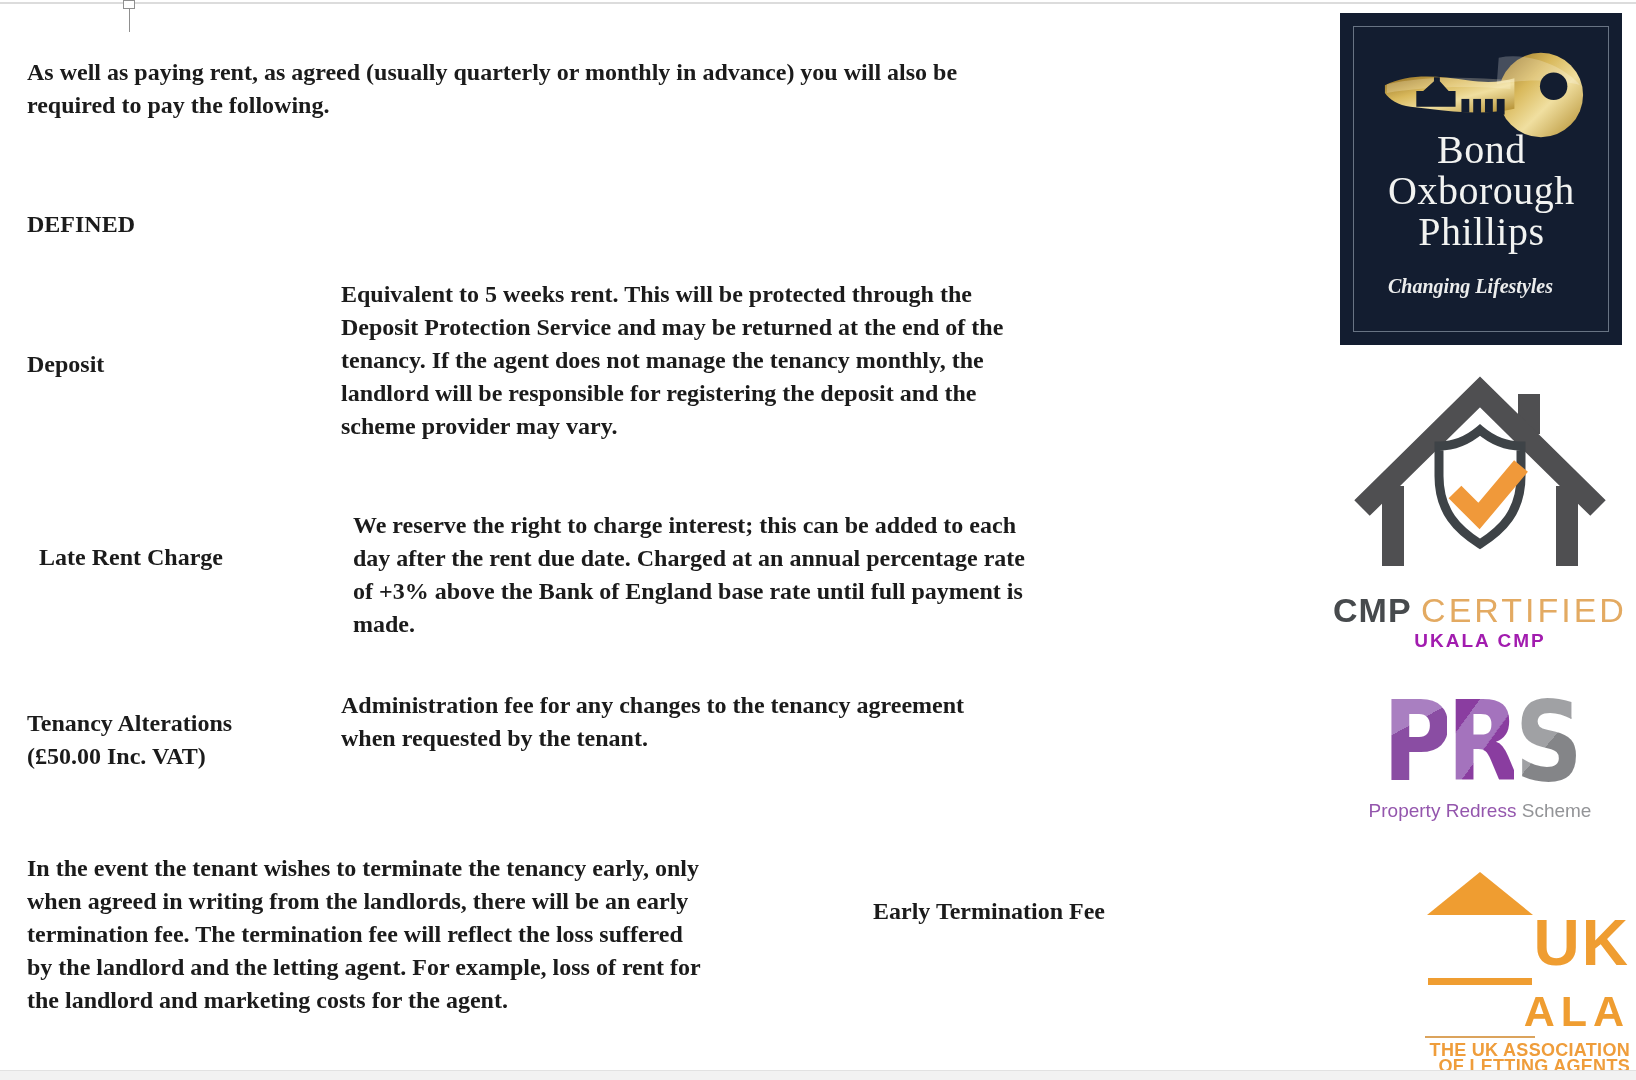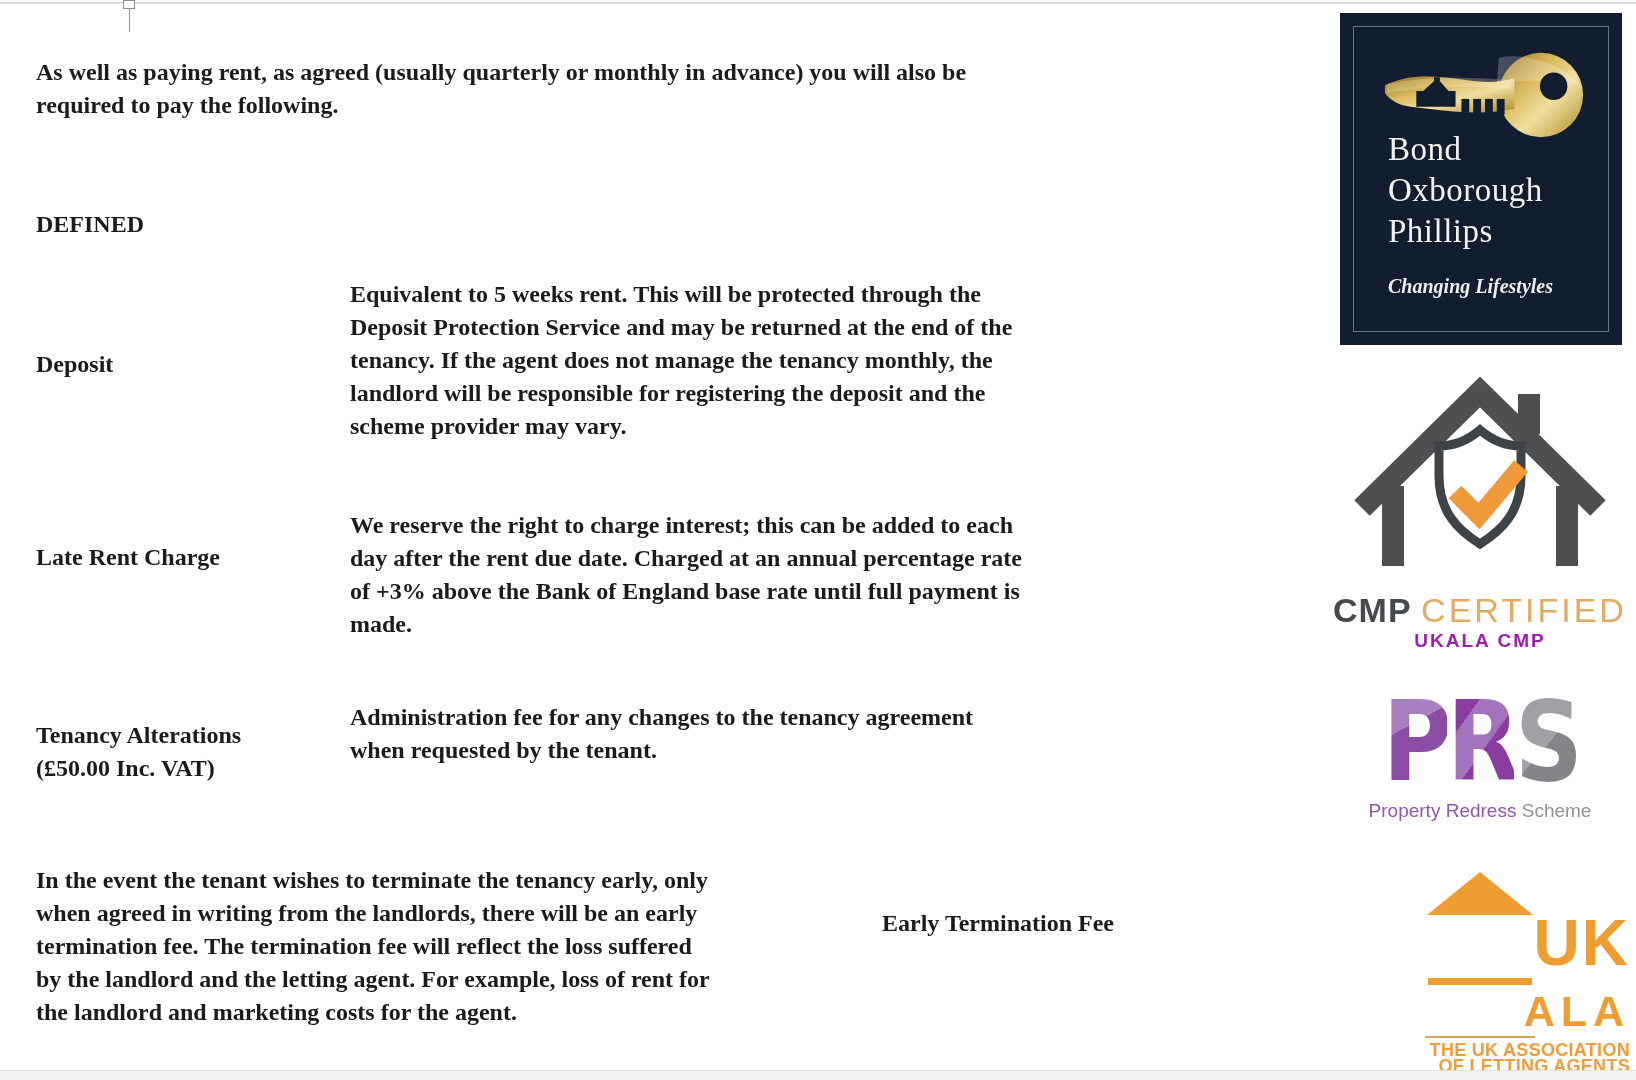--- a/index.html
+++ b/index.html
@@ -6,46 +6,46 @@
   html,body { width:1636px; height:1080px; background:#ffffff; overflow:hidden; }
   body { font-family:"Liberation Serif","DejaVu Serif",serif; color:#1b1b1b; position:relative; }
 
   .top-rule { position:absolute; left:0; top:2px; width:1636px; height:2px; background:#dcdcdc; }
   .caret-marker { position:absolute; left:123px; top:0; width:13px; height:32px; }
   .caret-marker .sq { position:absolute; left:0; top:0; width:12px; height:9px; background:#fff; border:1px solid #8f8f8f; }
   .caret-marker .stem { position:absolute; left:6px; top:9px; width:1px; height:23px; background:#8f8f8f; }
   .bottom-strip { position:absolute; left:0; top:1070px; width:1636px; height:10px; background:#f2f2f2; border-top:1px solid #e2e2e2; }
 
   
-  .content { position:absolute; left:36px; top:0; width:1160px; }
+  .content { position:absolute; left:27px; top:0; width:1160px; }
   .doc-text { font-size:24px; line-height:33px; font-weight:bold; white-space:pre; }
   .intro { margin-top:56px; }
   .hdr-row { display:flex; margin-top:86px; }
   .hdr-charges { width:314px; }
   .charge-row { display:flex; }
   .row-label { width:314px; flex:0 0 314px; }
   .row-desc { flex:1; }
   .row-deposit { margin-top:37px; }
   .row-deposit .row-label { padding-top:70px; }
   .row-late { margin-top:66px; }
-  .row-late .row-label { padding-top:32px; }
-  .row-tenancy { margin-top:60px;justify-content:flex-end; }
+  .row-late .row-label { padding-top:32px;margin-left:12px; }
+  .row-tenancy { margin-top:48px;justify-content:flex-end; }
   .row-tenancy .row-label { padding-top:18px; }
   .row-early { margin-top:79px; }
   .row-early .row-label { padding-top:43px; }
 
   
   .logo-col { position:absolute; left:1330px; top:0; width:300px; height:1080px; }
   .sans { font-family:"Liberation Sans","DejaVu Sans",sans-serif; }
 
   
   .bond { position:absolute; left:10px; top:13px; width:282px; height:332px; background:#131d30; }
   .bond .inner-frame { position:absolute; left:13px; top:13px; right:13px; bottom:13px; border:1px solid rgba(175,185,200,.55); }
   .bond .key { position:absolute; left:41px; top:36px; width:206px; height:92px; }
-  .bond .names { position:absolute; left:48px; top:116px; font-size:33px; line-height:41px; font-weight:normal; color:#f2f3f1; letter-spacing:.5px; }
+  .bond .names { position:absolute; left:48px; top:116px; font-size:40px; line-height:41px; font-weight:normal; color:#f2f3f1; letter-spacing:.5px;text-align:center; }
   .bond .tagline { position:absolute; left:48px; top:262px; font-size:20px; font-style:italic; font-weight:bold; color:#eceded; }
 
   
   .cmp { position:absolute; left:2px; top:368px; width:296px; text-align:center; }
   .cmp svg { display:block; margin:0 auto; }
   .cmp .line1 { margin-top:19px; font-size:34px; line-height:38px; white-space:nowrap; }
   .cmp .cmp-word { font-weight:bold; color:#474a4d; letter-spacing:1px; }
   .cmp .cert-word { font-weight:normal; color:#e3aa62; letter-spacing:3px; }
   .cmp .line2 { margin-top:1px; font-size:19px; font-weight:bold; color:#a21caf; letter-spacing:2px; }
 

